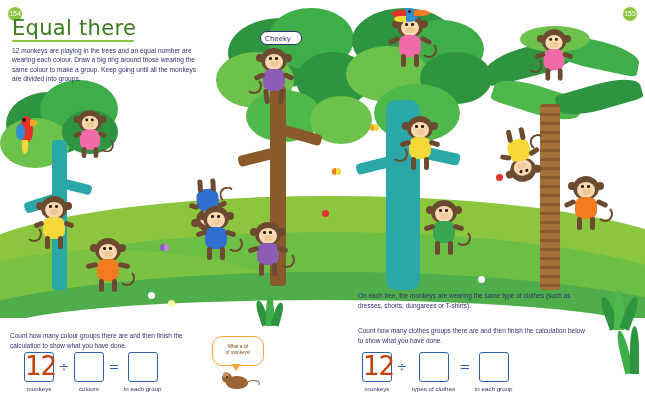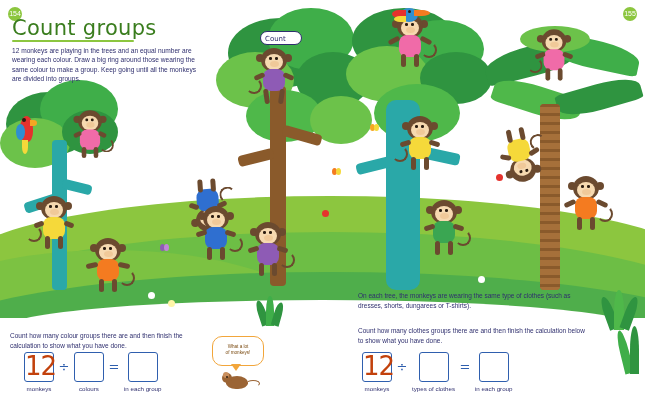--- a/index.html
+++ b/index.html
@@ -514,26 +514,26 @@
   </div>
   <div class="apple" style="left:496px; top:174px;"></div>
   <div class="apple" style="left:322px; top:210px;"></div>
   <div class="flower" style="left:148px; top:292px; background:#ffffff;"></div>
   <div class="flower" style="left:168px; top:300px; background:#fff6a8;"></div>
   <div class="flower" style="left:478px; top:276px; background:#ffffff;"></div>
 
   <div class="folio left">154</div>
   <div class="folio right">155</div>
 
-  <div class="title">Count groups</div>
+  <div class="title">Equal there</div>
   <div class="title-underline"></div>
   <div class="intro">12 monkeys are playing in the trees and an equal number are wearing each colour. Draw a big ring around those wearing the same colour to make a group. Keep going until all the monkeys are divided into groups.</div>
 
   <div class="cheeky-bubble"></div>
-  <div class="cheeky">Count</div>
+  <div class="cheeky">Cheeky</div>
 
   <div class="instr instr-left">Count how many colour groups there are and then finish the calculation to show what you have done.</div>
   <div class="instr instr-right-1">On each tree, the monkeys are wearing the same type of clothes (such as dresses, shorts, dungarees or T-shirts).</div>
   <div class="instr instr-right-2">Count how many clothes groups there are and then finish the calculation below to show what you have done.</div>
 
   <div class="eq eq-left">
     <div class="eq-col">
       <div class="box filled-12">
         <span class="ghost">12</span>
       </div>

